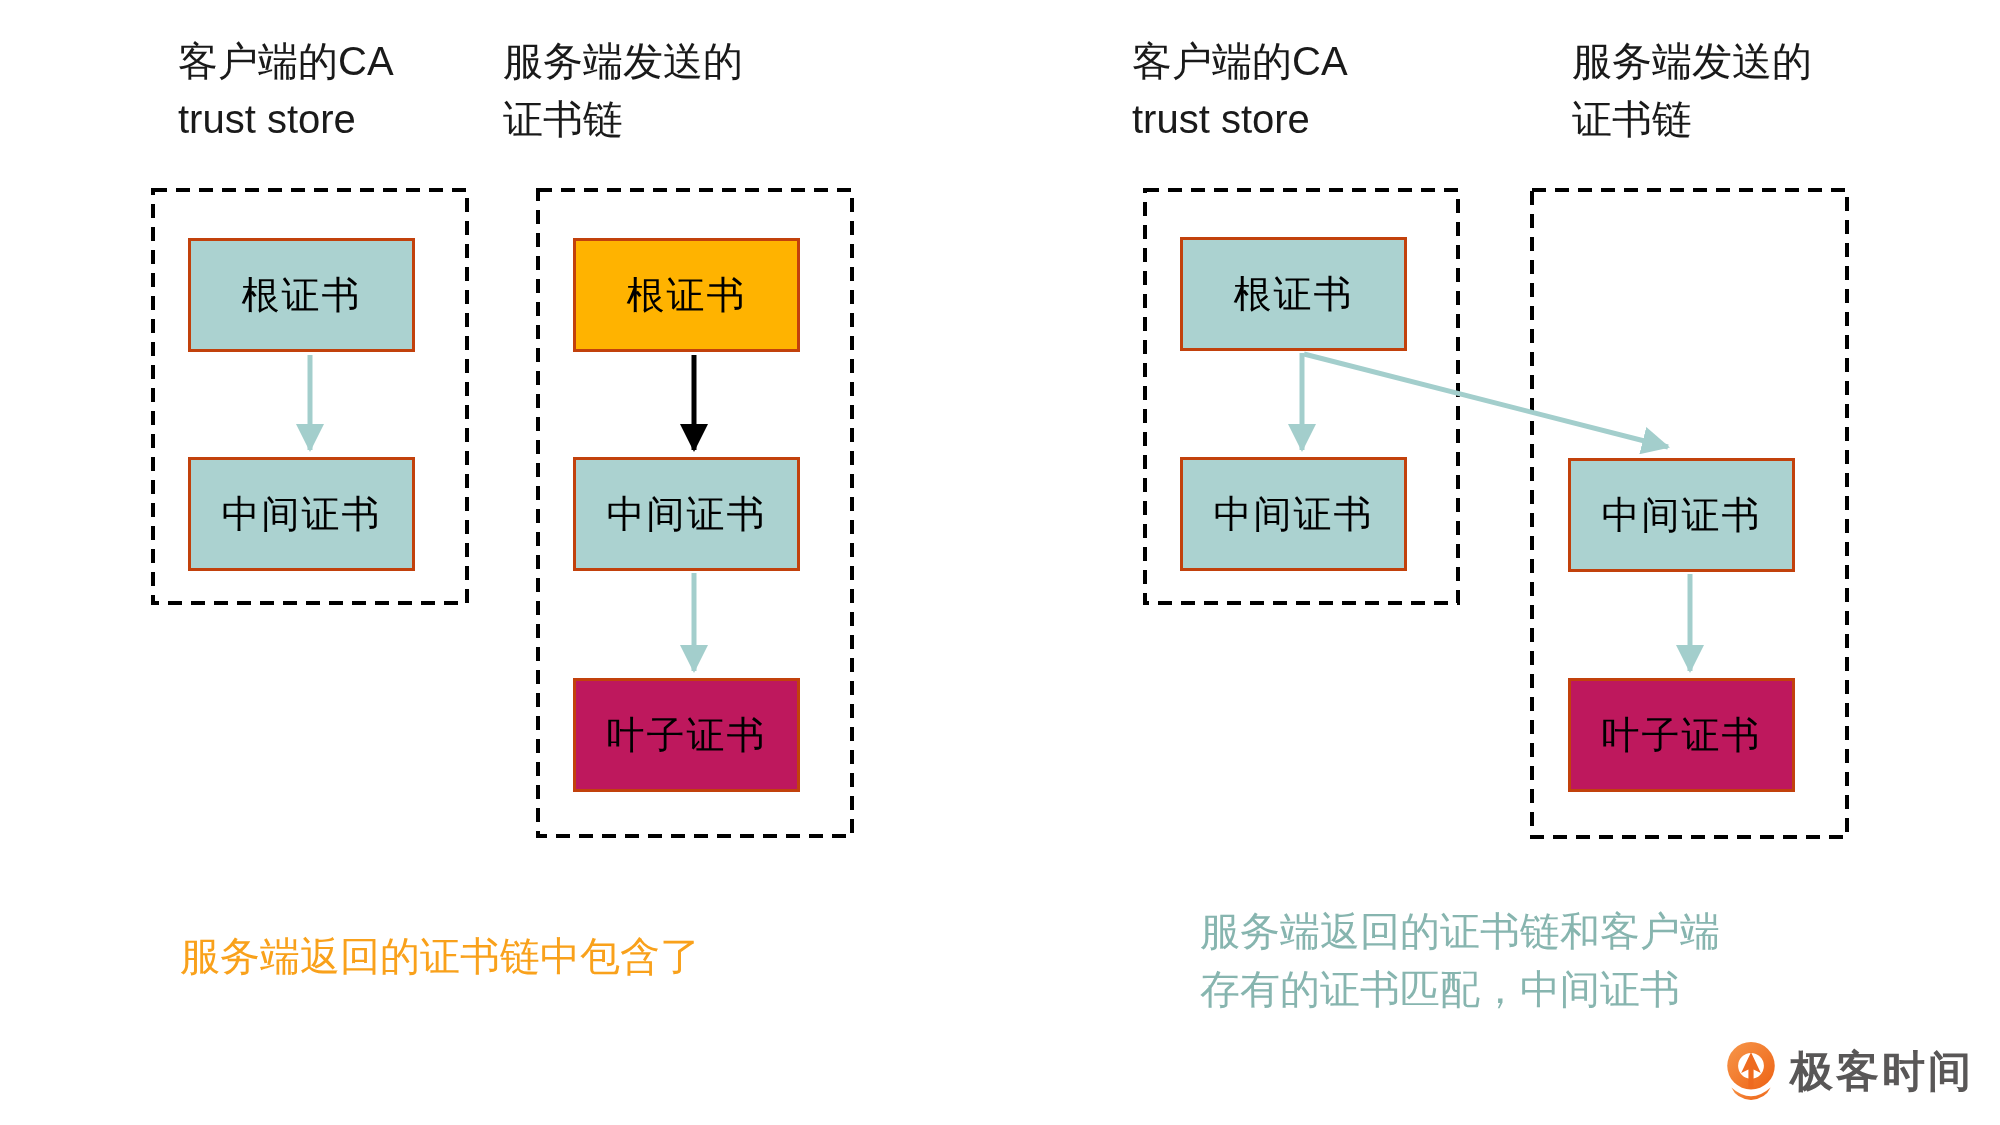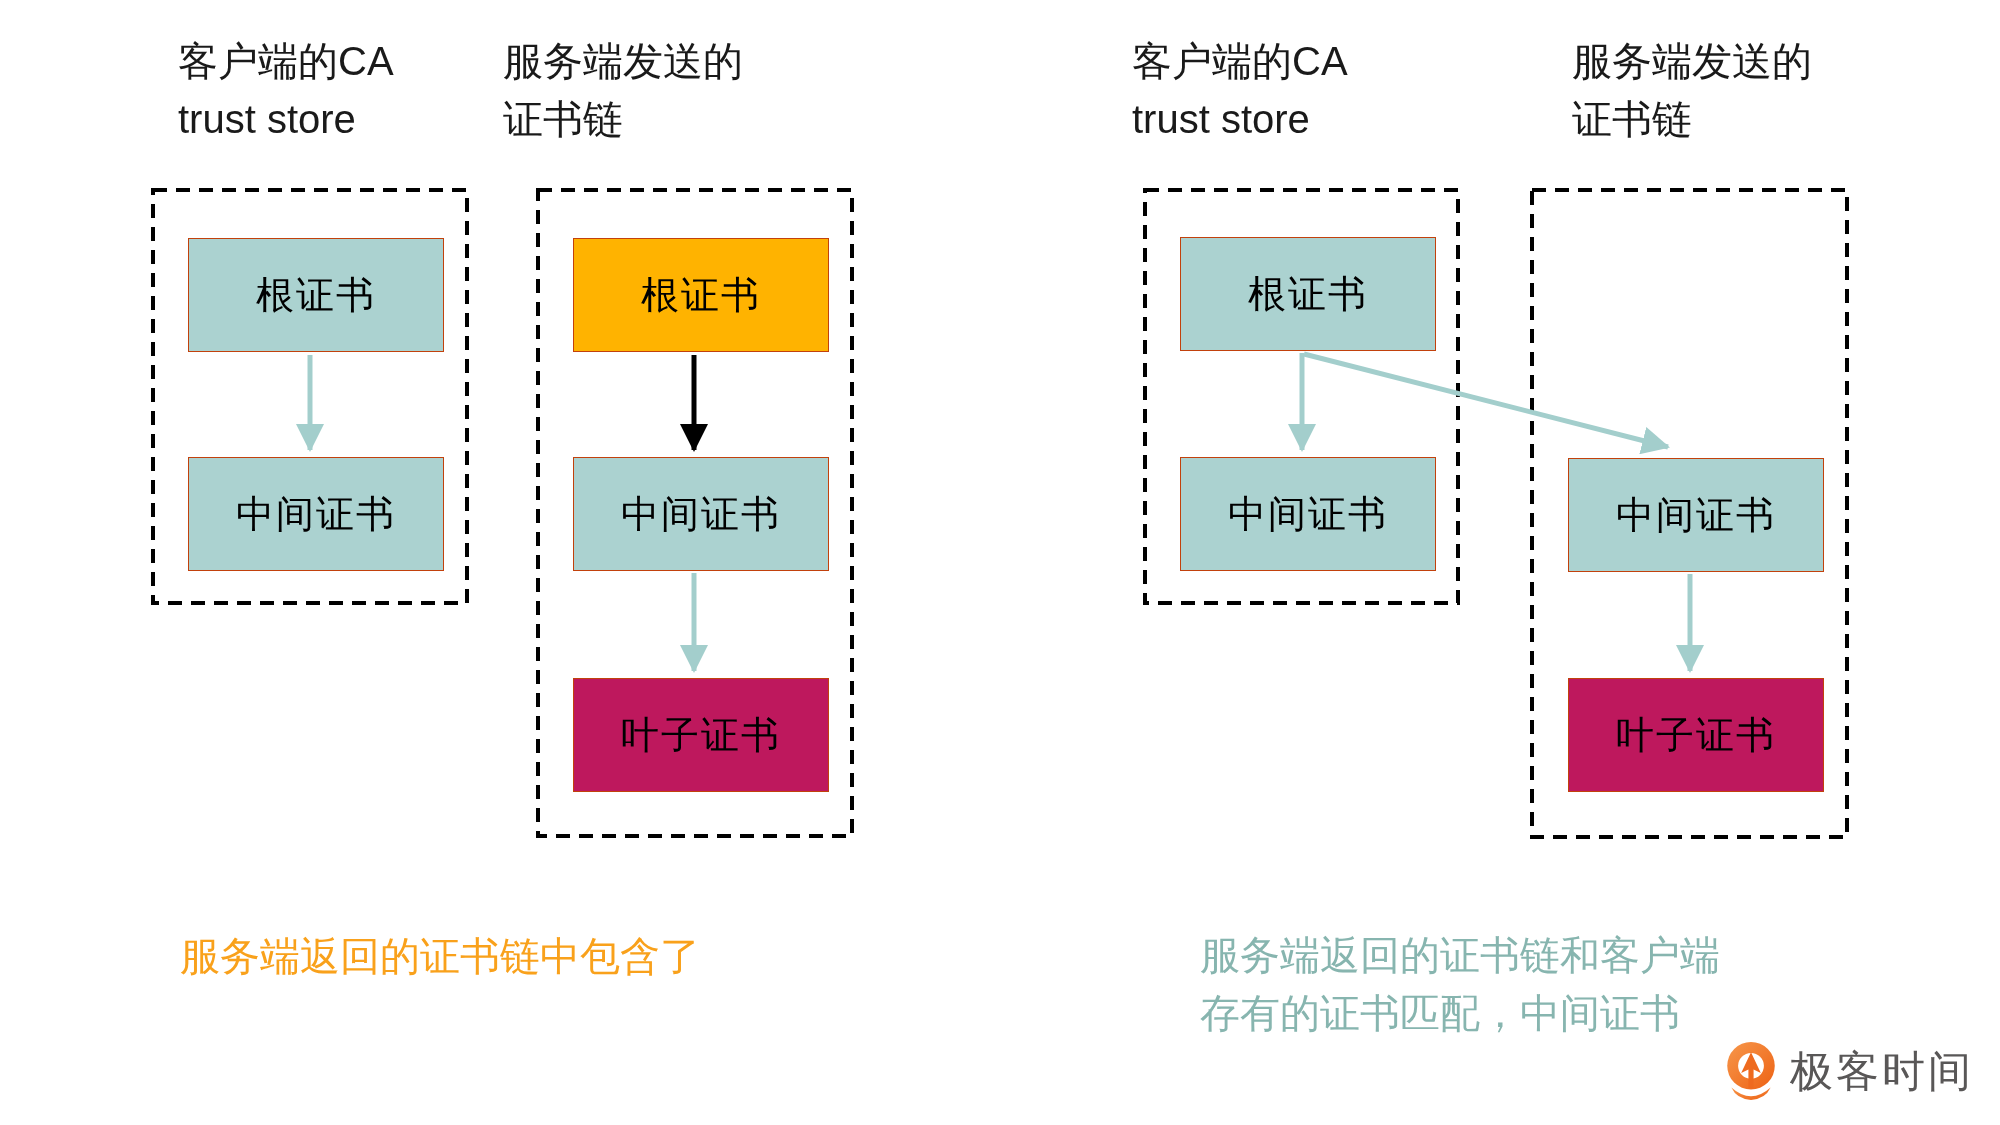--- a/index.html
+++ b/index.html
@@ -13,45 +13,45 @@
   }
   .hdr{
     position:absolute;
     font-size:40px;
     line-height:58px;
     color:#1a1a1a;
     white-space:pre;
   }
   .cert-box{
     position:absolute;
-    width:256px;height:114px;
-    border:1px solid #c2410c;
+    width:227px;height:114px;
+    border:3px solid #c2410c;
     box-sizing:border-box;
     display:flex;align-items:center;justify-content:center;
     font-size:38px;color:#000000;
     letter-spacing:2px;
   }
   .teal{background:#abd2d0;}
   .orange{background:#ffb300;}
   .leaf{background:#be185d;}
   .caption{
     position:absolute;
     font-size:40px;
     line-height:58px;
     white-space:pre;
   }
   .caption.fail{color:#f9a11b;}
-  .caption.ok{color:#87b5af;margin-top:24px;}
+  .caption.ok{color:#87b5af;}
   #overlay{position:absolute;left:0;top:0;}
   #logo{
     position:absolute;left:1724px;top:1040px;
     display:flex;align-items:center;gap:12px;height:64px;
   }
   #logo .logo-text{
-    font-size:43px;font-weight:400;color:#595757;letter-spacing:3px;
+    font-size:43px;font-weight:700;color:#595757;letter-spacing:3px;
   }
 </style>
 </head>
 <body>
 
 <div id="canvas">
 
   <svg id="overlay" width="2000" height="1125" viewBox="0 0 2000 1125">
     <defs>
       <marker id="headTeal" markerWidth="5.6" markerHeight="5.6" refX="5.2" refY="2.8" orient="auto" markerUnits="strokeWidth">

